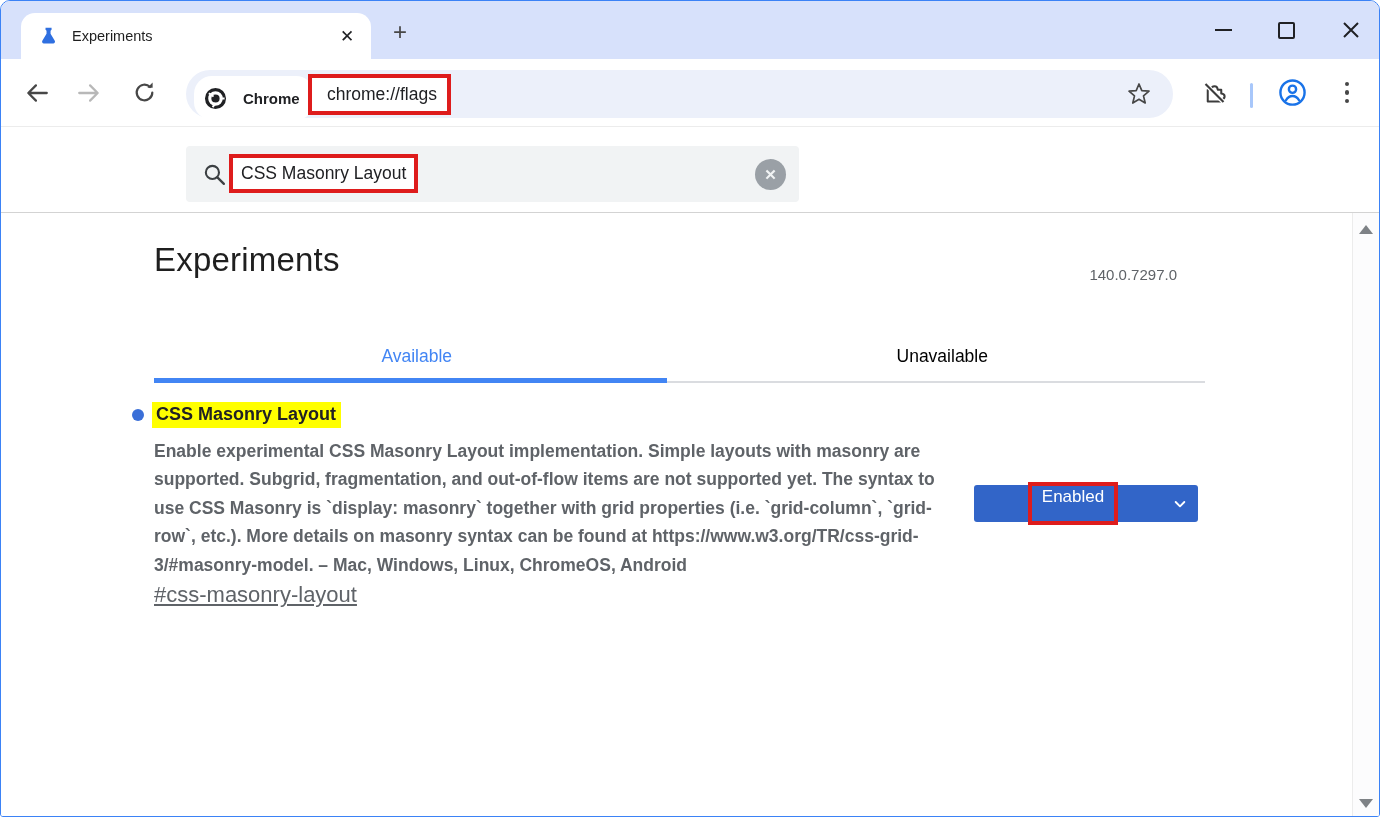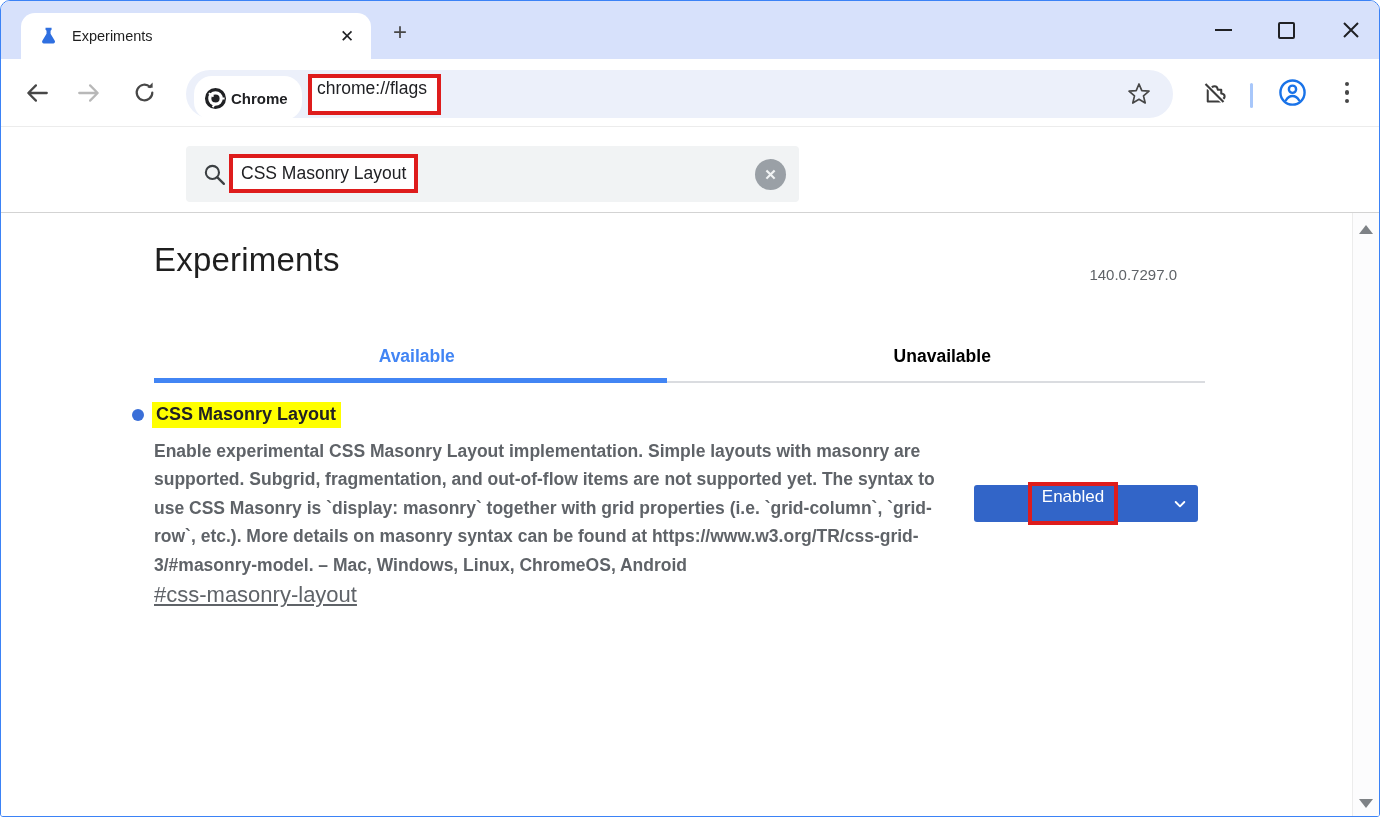--- a/index.html
+++ b/index.html
@@ -20,24 +20,24 @@
   .btn-min{width:17px;height:2.4px;background:#202124;}
   .btn-max{width:13px;height:13px;border:2px solid #202124;border-radius:2px;}
   .btn-close{width:20px;height:20px;}
 
   
   .toolbar{position:absolute;left:0;top:58px;width:100%;height:67px;background:#fff;
            border-bottom:1px solid #ececec;}
   .navicon{position:absolute;top:0;height:67px;display:flex;align-items:center;justify-content:center;width:34px;}
   .omnibox{position:absolute;left:185px;top:11px;width:987px;height:48px;border-radius:24px;background:#ecf0fa;}
   .chip{position:absolute;left:8px;top:6px;height:44px;border-radius:18px;background:#fff;
-        display:flex;align-items:center;padding:0 14px 0 10px;gap:4px;}
+        display:flex;align-items:center;padding:0 14px 0 10px;gap:16px;}
   .chip-label{font-size:15px;font-weight:bold;color:#202124;}
   .urlbox{position:absolute;left:122px;top:4px;height:33px;border:4px solid #de1c1c;background:#fff;
-          display:flex;align-items:flex-start;padding:0 10px 0 5px;}
+          display:flex;align-items:center;padding:0 10px 0 15px;}
   .url-text{font-size:17.5px;color:#202124;white-space:nowrap;}
   .star{position:absolute;right:22px;top:12px;}
   .tooldivider{position:absolute;left:1249px;top:24px;width:3px;height:25px;background:#a8c7fa;border-radius:2px;}
   .dots{display:flex;flex-direction:column;gap:4.5px;align-items:center;}
   .dots span{width:4.2px;height:4.2px;border-radius:50%;background:#474747;}
 
   
   .flagshdr{position:absolute;left:0;top:126px;width:100%;height:85px;background:#fff;
             border-bottom:1px solid #d3d3d3;}
   .searchbox{position:absolute;left:185px;top:19px;width:613px;height:56px;background:#f1f3f4;border-radius:4px;}
@@ -54,21 +54,21 @@
   
   .content{position:absolute;left:0;top:212px;width:100%;height:605px;background:#fff;}
   .scrollbar{position:absolute;right:0;top:0;width:26px;height:100%;background:#fcfcfd;border-left:1px solid #ececec;}
   .tri-up{position:absolute;left:6px;top:12px;width:0;height:0;
           border-left:7px solid transparent;border-right:7px solid transparent;border-bottom:9px solid #7e8286;}
   .tri-down{position:absolute;left:6px;bottom:10px;width:0;height:0;
             border-left:7px solid transparent;border-right:7px solid transparent;border-top:9px solid #7e8286;}
   .pagetitle{position:absolute;left:153px;top:28px;font-size:33px;font-weight:400;color:#1f1f1f;letter-spacing:.2px;}
   .version{position:absolute;right:202px;top:53px;font-size:15px;color:#5f6368;}
   .tabsrow{position:absolute;left:153px;top:120px;width:1051px;height:46px;display:flex;}
-  .ftab{width:50%;display:flex;align-items:center;justify-content:center;font-size:17.5px;font-weight:bold;}
+  .ftab{width:50%;display:flex;align-items:center;justify-content:center;font-size:17.5px;font-weight:normal;}
   .ftab.active{color:#4285f4;}
   .ftab.inactive{color:#000000;text-align:center;}
   .tabline{position:absolute;left:153px;top:165px;width:1051px;height:5px;}
   .tabline .blue{position:absolute;left:0;top:0;width:513px;height:5px;background:#4285f4;}
   .tabline .gray{position:absolute;left:513px;top:3px;width:538px;height:2px;background:#dadce0;}
 
   .expdot{position:absolute;left:131px;top:196px;width:12px;height:12px;border-radius:50%;background:#3a6fd8;}
   .expname{position:absolute;left:151px;top:189px;background:#ffff00;padding:2px 5px 3px 4px;
            font-size:18px;font-weight:bold;color:#202124;}
   .expdesc{position:absolute;left:153px;top:224px;width:800px;font-size:17.5px;line-height:28.4px;color:#5f6368;font-weight:bold;}

